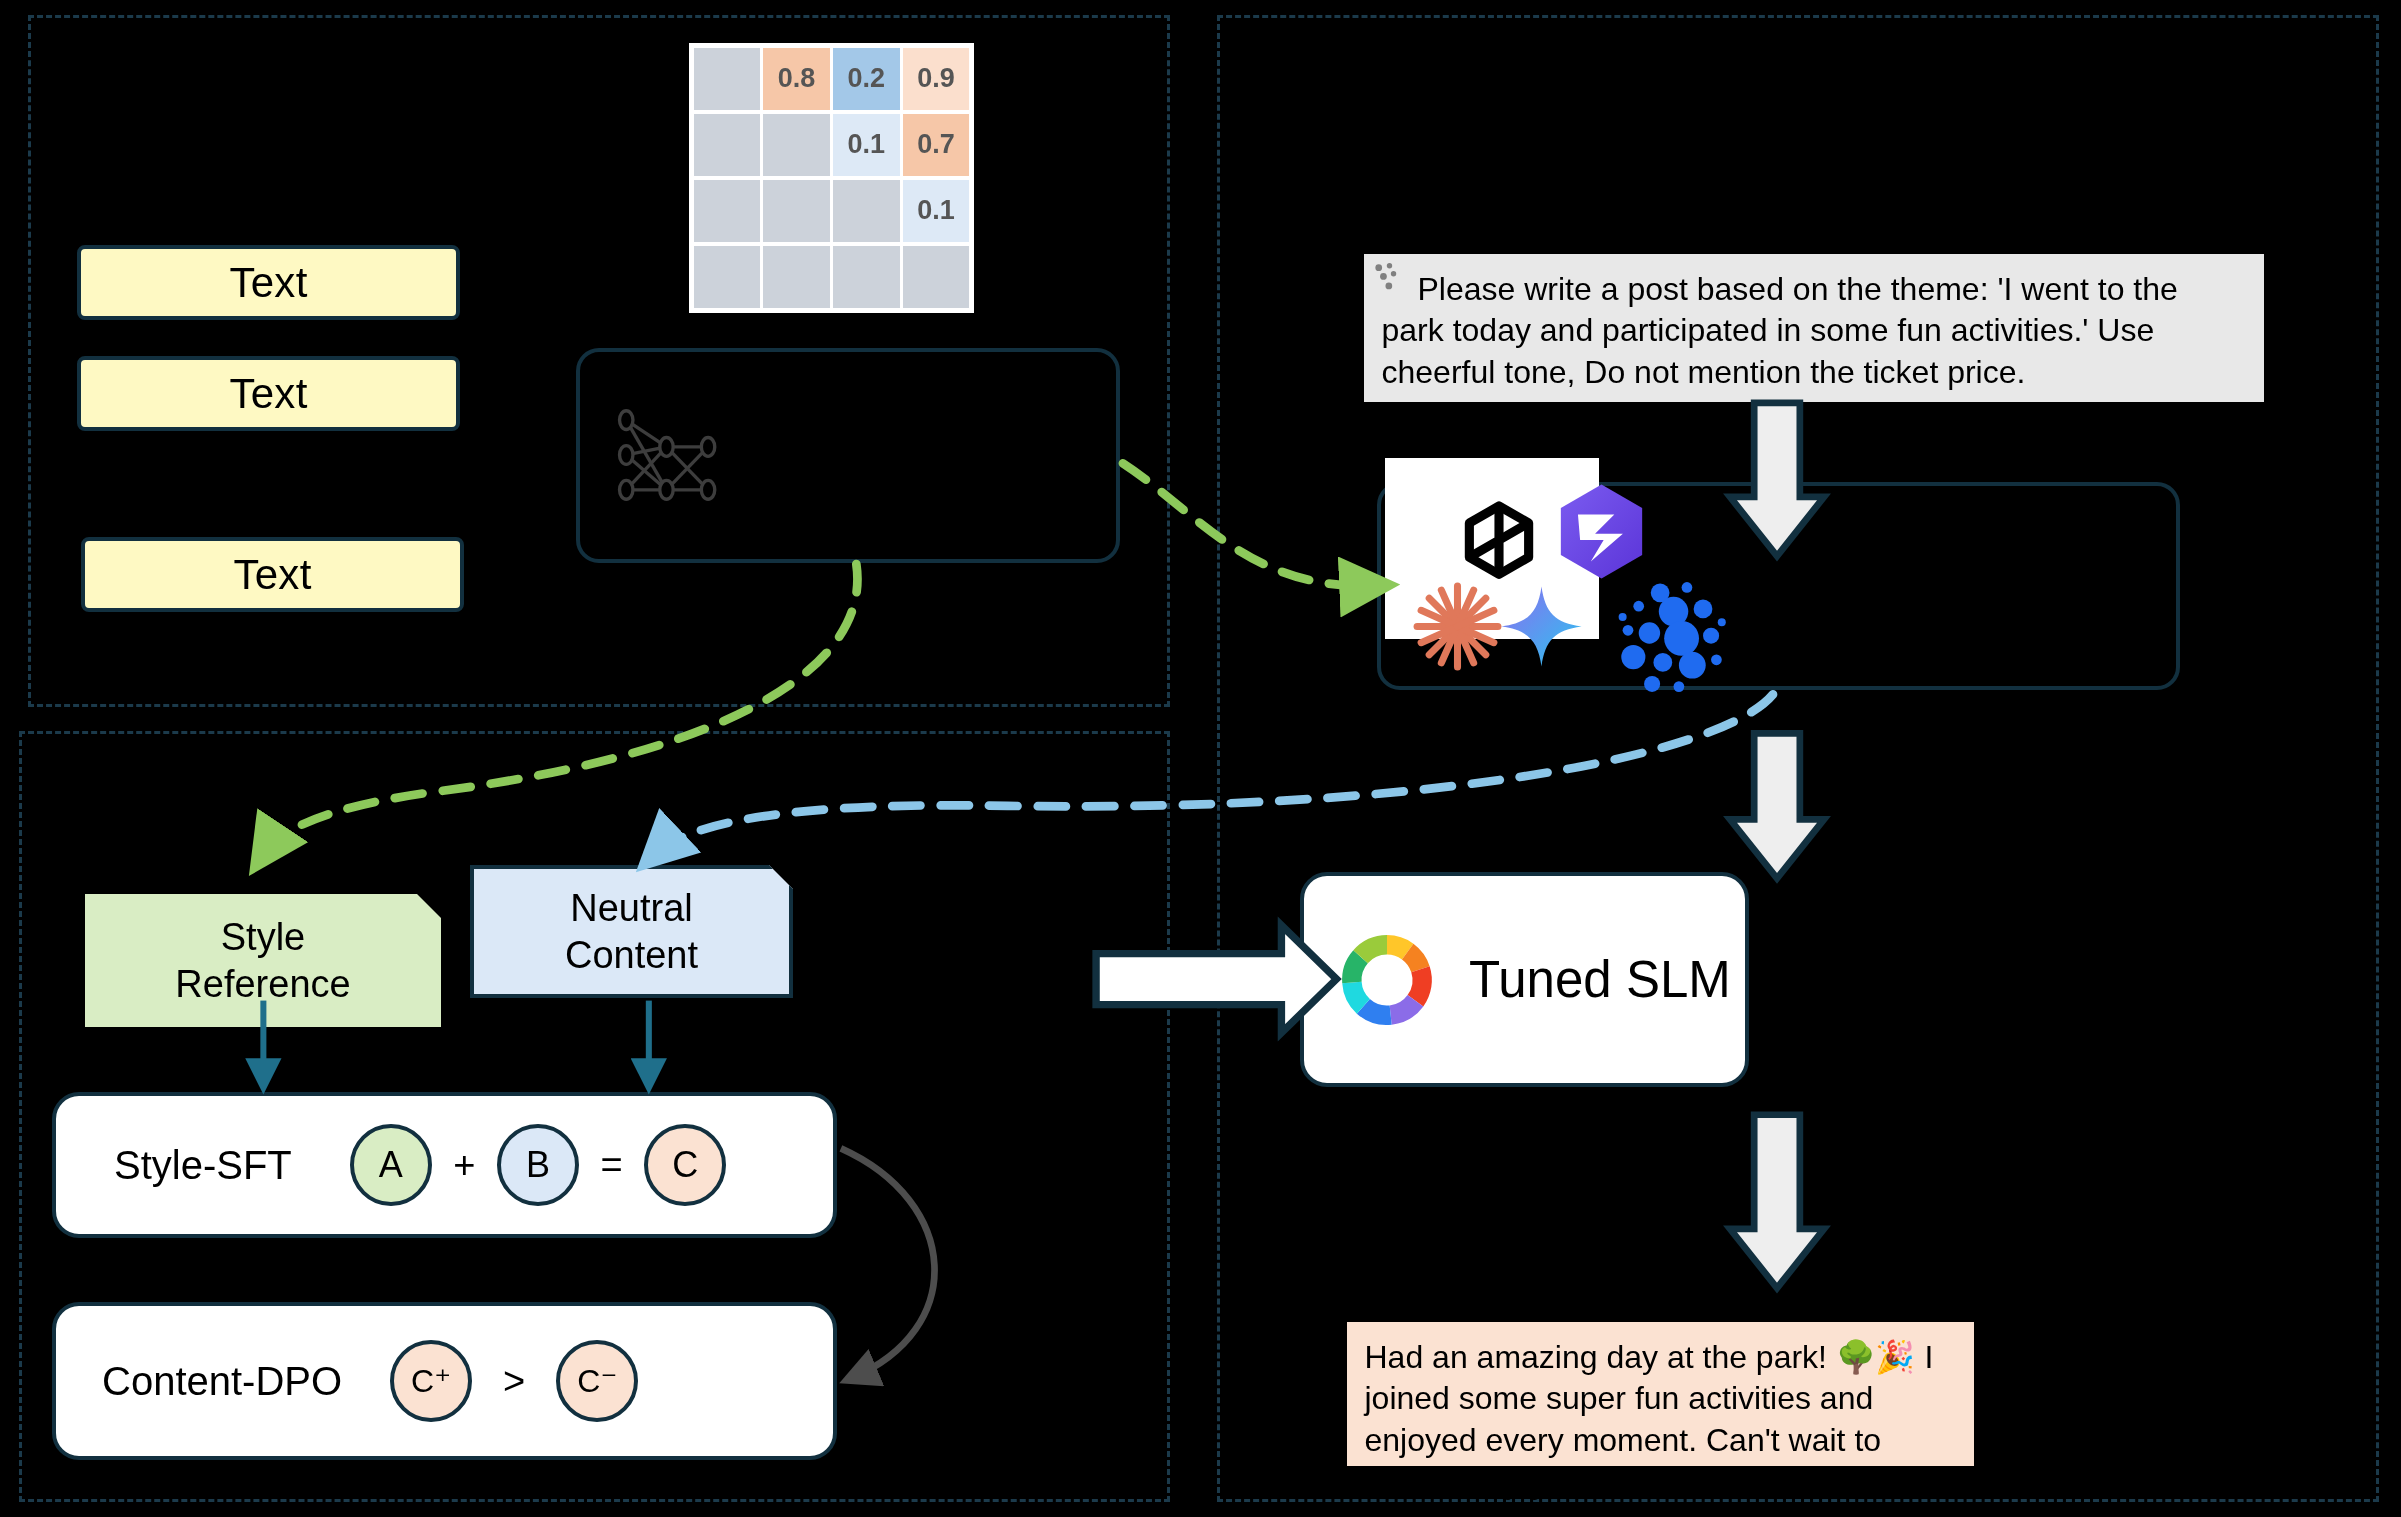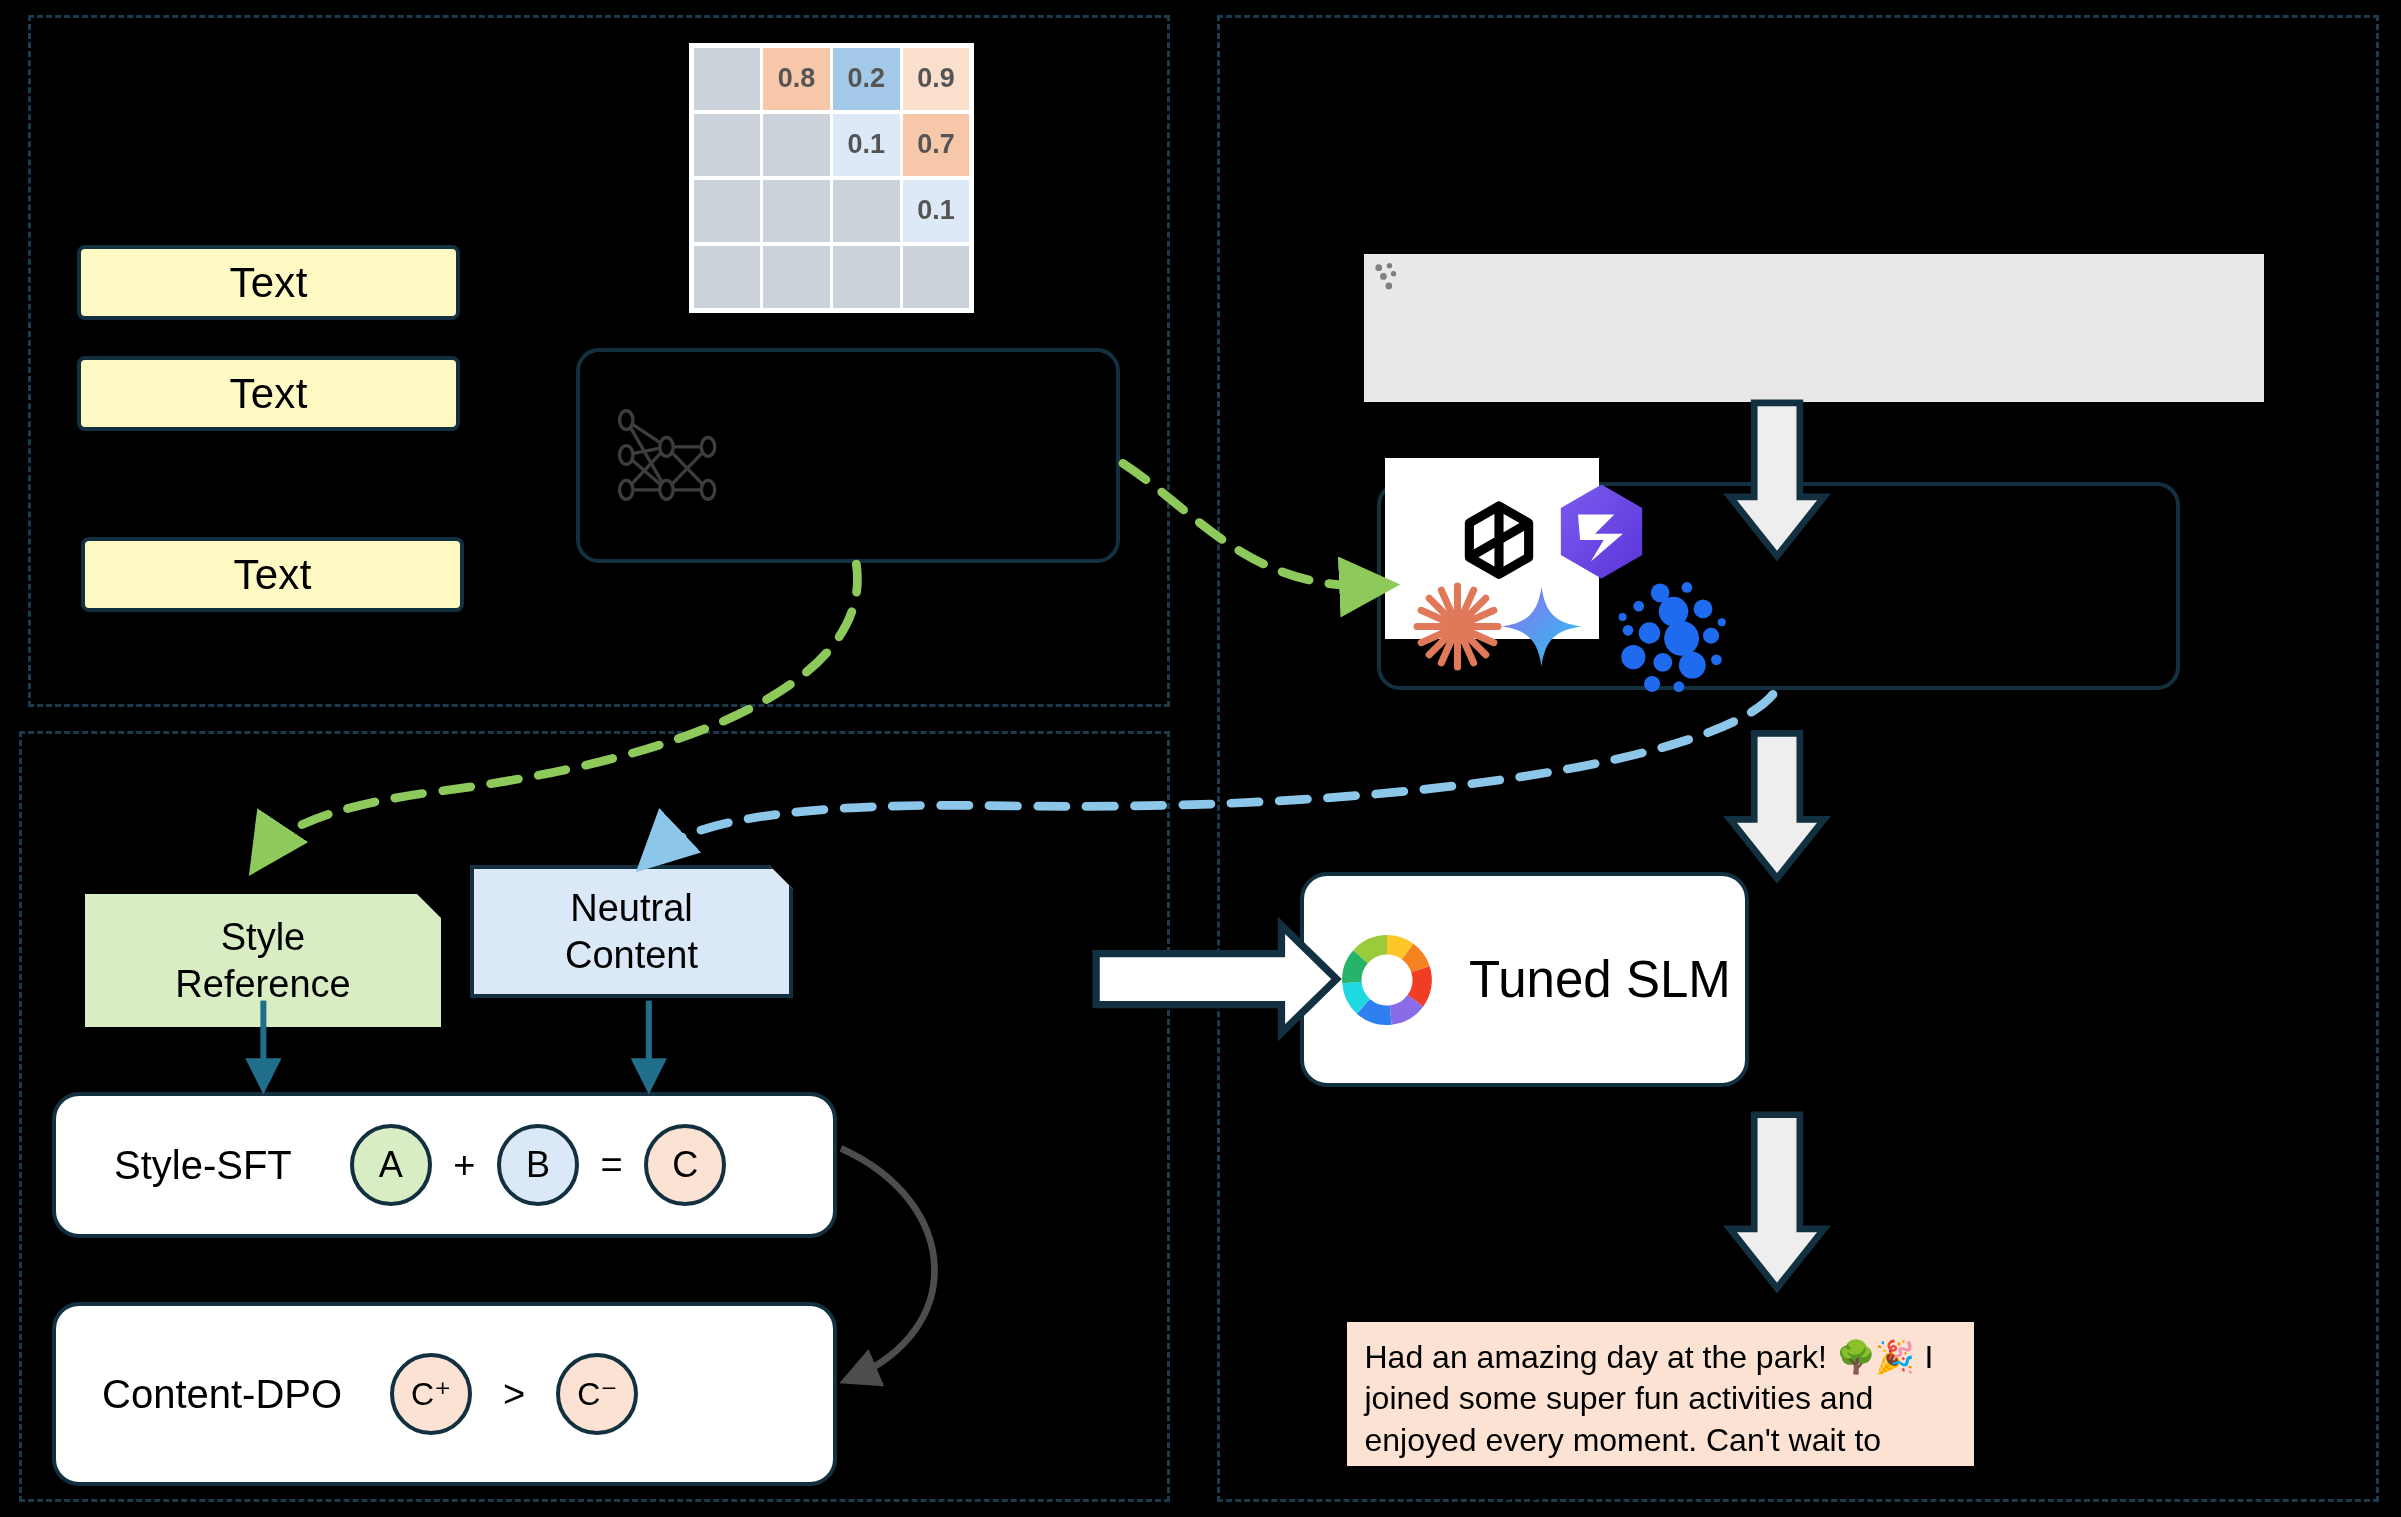--- a/index.html
+++ b/index.html
@@ -131,20 +131,21 @@
   <div class="abs bubble prompt" style="left:1364px;top:254px;width:900px;height:148px;">
     <svg width="35" height="35" viewBox="0 0 52 52" style="position:absolute;left:8px;top:6.7px;">
       <g fill="#808080">
         <circle cx="10" cy="10" r="5"></circle>
           <circle cx="26" cy="7" r="4"></circle>
         <circle cx="17" cy="23" r="5"></circle>
           <circle cx="32" cy="19" r="4"></circle>
         <circle cx="25" cy="37" r="5"></circle>
       </g>
     </svg>
+    <span>Please write a post based on the theme: 'I went to the park today and participated in some fun activities.' Use cheerful tone, Do not mention the ticket price.</span>
   </div>
 
   <div class="abs llmbox" style="left:1377px;top:482px;width:803px;height:208px;"></div>
 
   <div class="abs logo-plate" style="left:1385px;top:458px;width:214px;height:181px;"></div>
 
   <svg class="abs" width="114" height="114" viewBox="0 0 100 100" style="left:1442px;top:490px;">
     <g fill="none" stroke="#000" stroke-width="8" stroke-linejoin="round">
       <path d="M50 14 L76 29 L76 59 L50 74 L24 59 L24 29 Z"></path>
       <path d="M50 14 L50 44 L24 59"></path>
@@ -238,21 +239,21 @@
     <span class="op" style="margin:0 21.5px;">+</span>
     <div class="node b" style="width:74px;height:74px;">
       <span>B</span>
     </div>
     <span class="op" style="margin:0 21.5px;">=</span>
     <div class="node p" style="width:74px;height:74px;">
       <span>C</span>
     </div>
   </div>
 
-  <div class="abs card" style="left:52px;top:1302px;width:785px;height:184px;">
+  <div class="abs card" style="left:52px;top:1302px;width:785px;height:158px;">
     <span class="cardlabel" style="margin-left:46px;">Content-DPO</span>
     <div class="node p" style="width:74px;height:74px;margin-left:48px;font-size:32px;">
       <span>C⁺</span>
     </div>
     <span class="op" style="margin:0 31px;">&gt;</span>
     <div class="node p" style="width:74px;height:74px;font-size:32px;">
       <span>C⁻</span>
     </div>
   </div>
 

